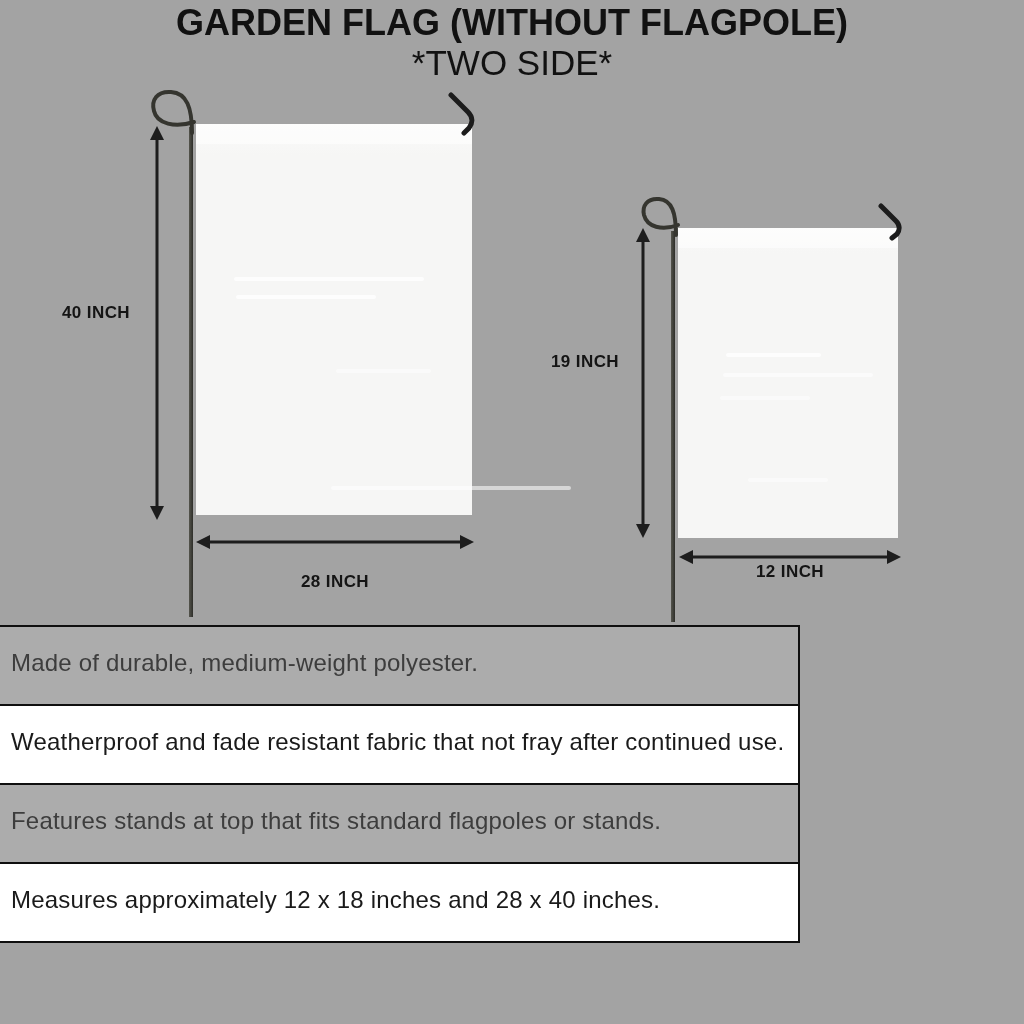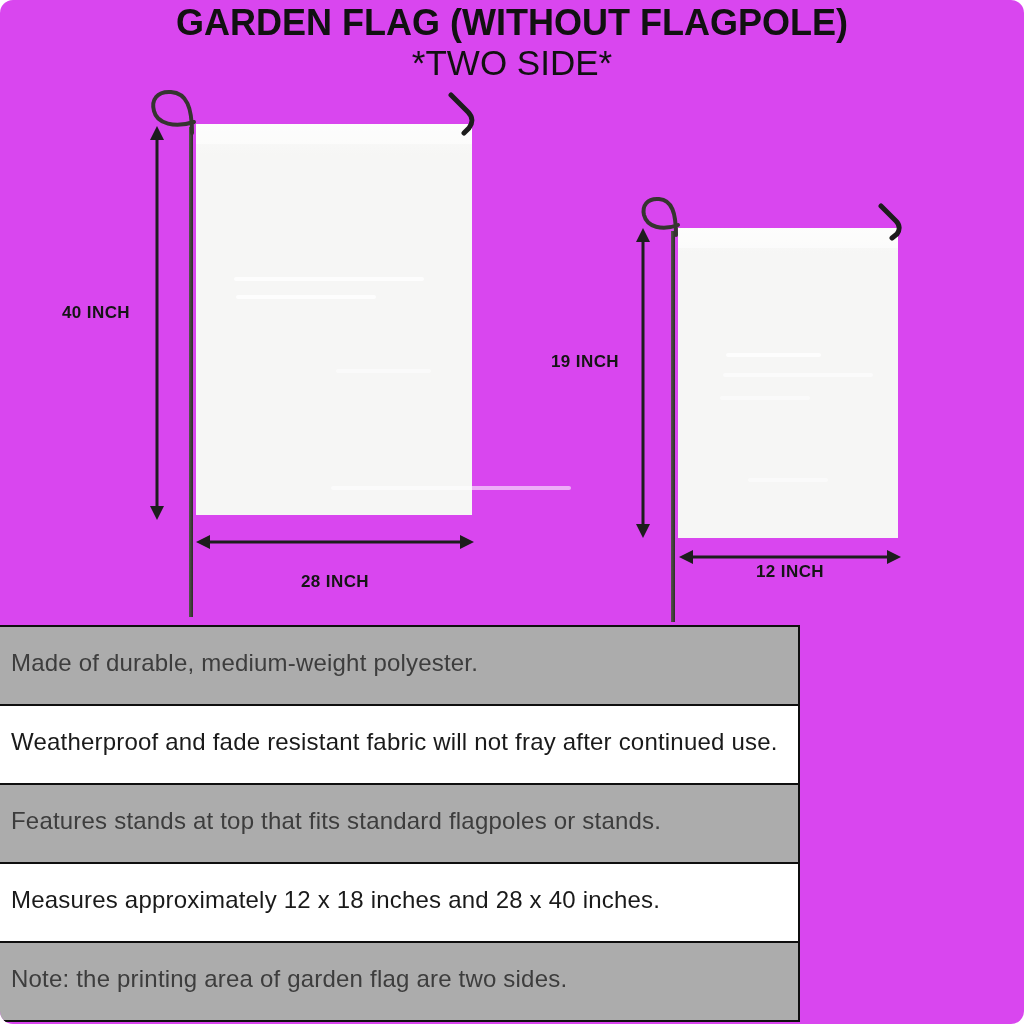--- a/index.html
+++ b/index.html
@@ -4,24 +4,23 @@
 <style>
   html, body {
     margin: 0;
     padding: 0;
     background: #ffffff;
   }
   .canvas {
     position: relative;
     width: 1024px;
     height: 1024px;
-    background: #d946ef;
+    background: #a3a3a3;
     overflow: hidden;
     font-family: "Liberation Sans", sans-serif;
-    border-radius: 13px;
   }
 
   
   .title-wrap {
     position: absolute;
     left: 0;
     top: 2px;
     width: 1024px;
     text-align: center;
     color: #111111;
@@ -192,26 +191,23 @@
     </svg>
 
     <div class="dim-label center" style="left:679px; top:562px; width:222px;">12 INCH</div>
   </div>
 
   <div class="feature-table">
     <div class="feature-row shaded">
       <span>Made of durable, medium-weight polyester.</span>
     </div>
     <div class="feature-row plain">
-      <span>Weatherproof and fade resistant fabric will not fray after continued use.</span>
+      <span>Weatherproof and fade resistant fabric that not fray after continued use.</span>
     </div>
     <div class="feature-row shaded">
       <span>Features stands at top that fits standard flagpoles or stands.</span>
     </div>
     <div class="feature-row plain">
       <span>Measures approximately 12 x 18 inches and 28 x 40 inches.</span>
     </div>
-    <div class="feature-row shaded">
-      <span>Note: the printing area of garden flag are two sides.</span>
-    </div>
   </div>
 
 </div>
 
 </body></html>

